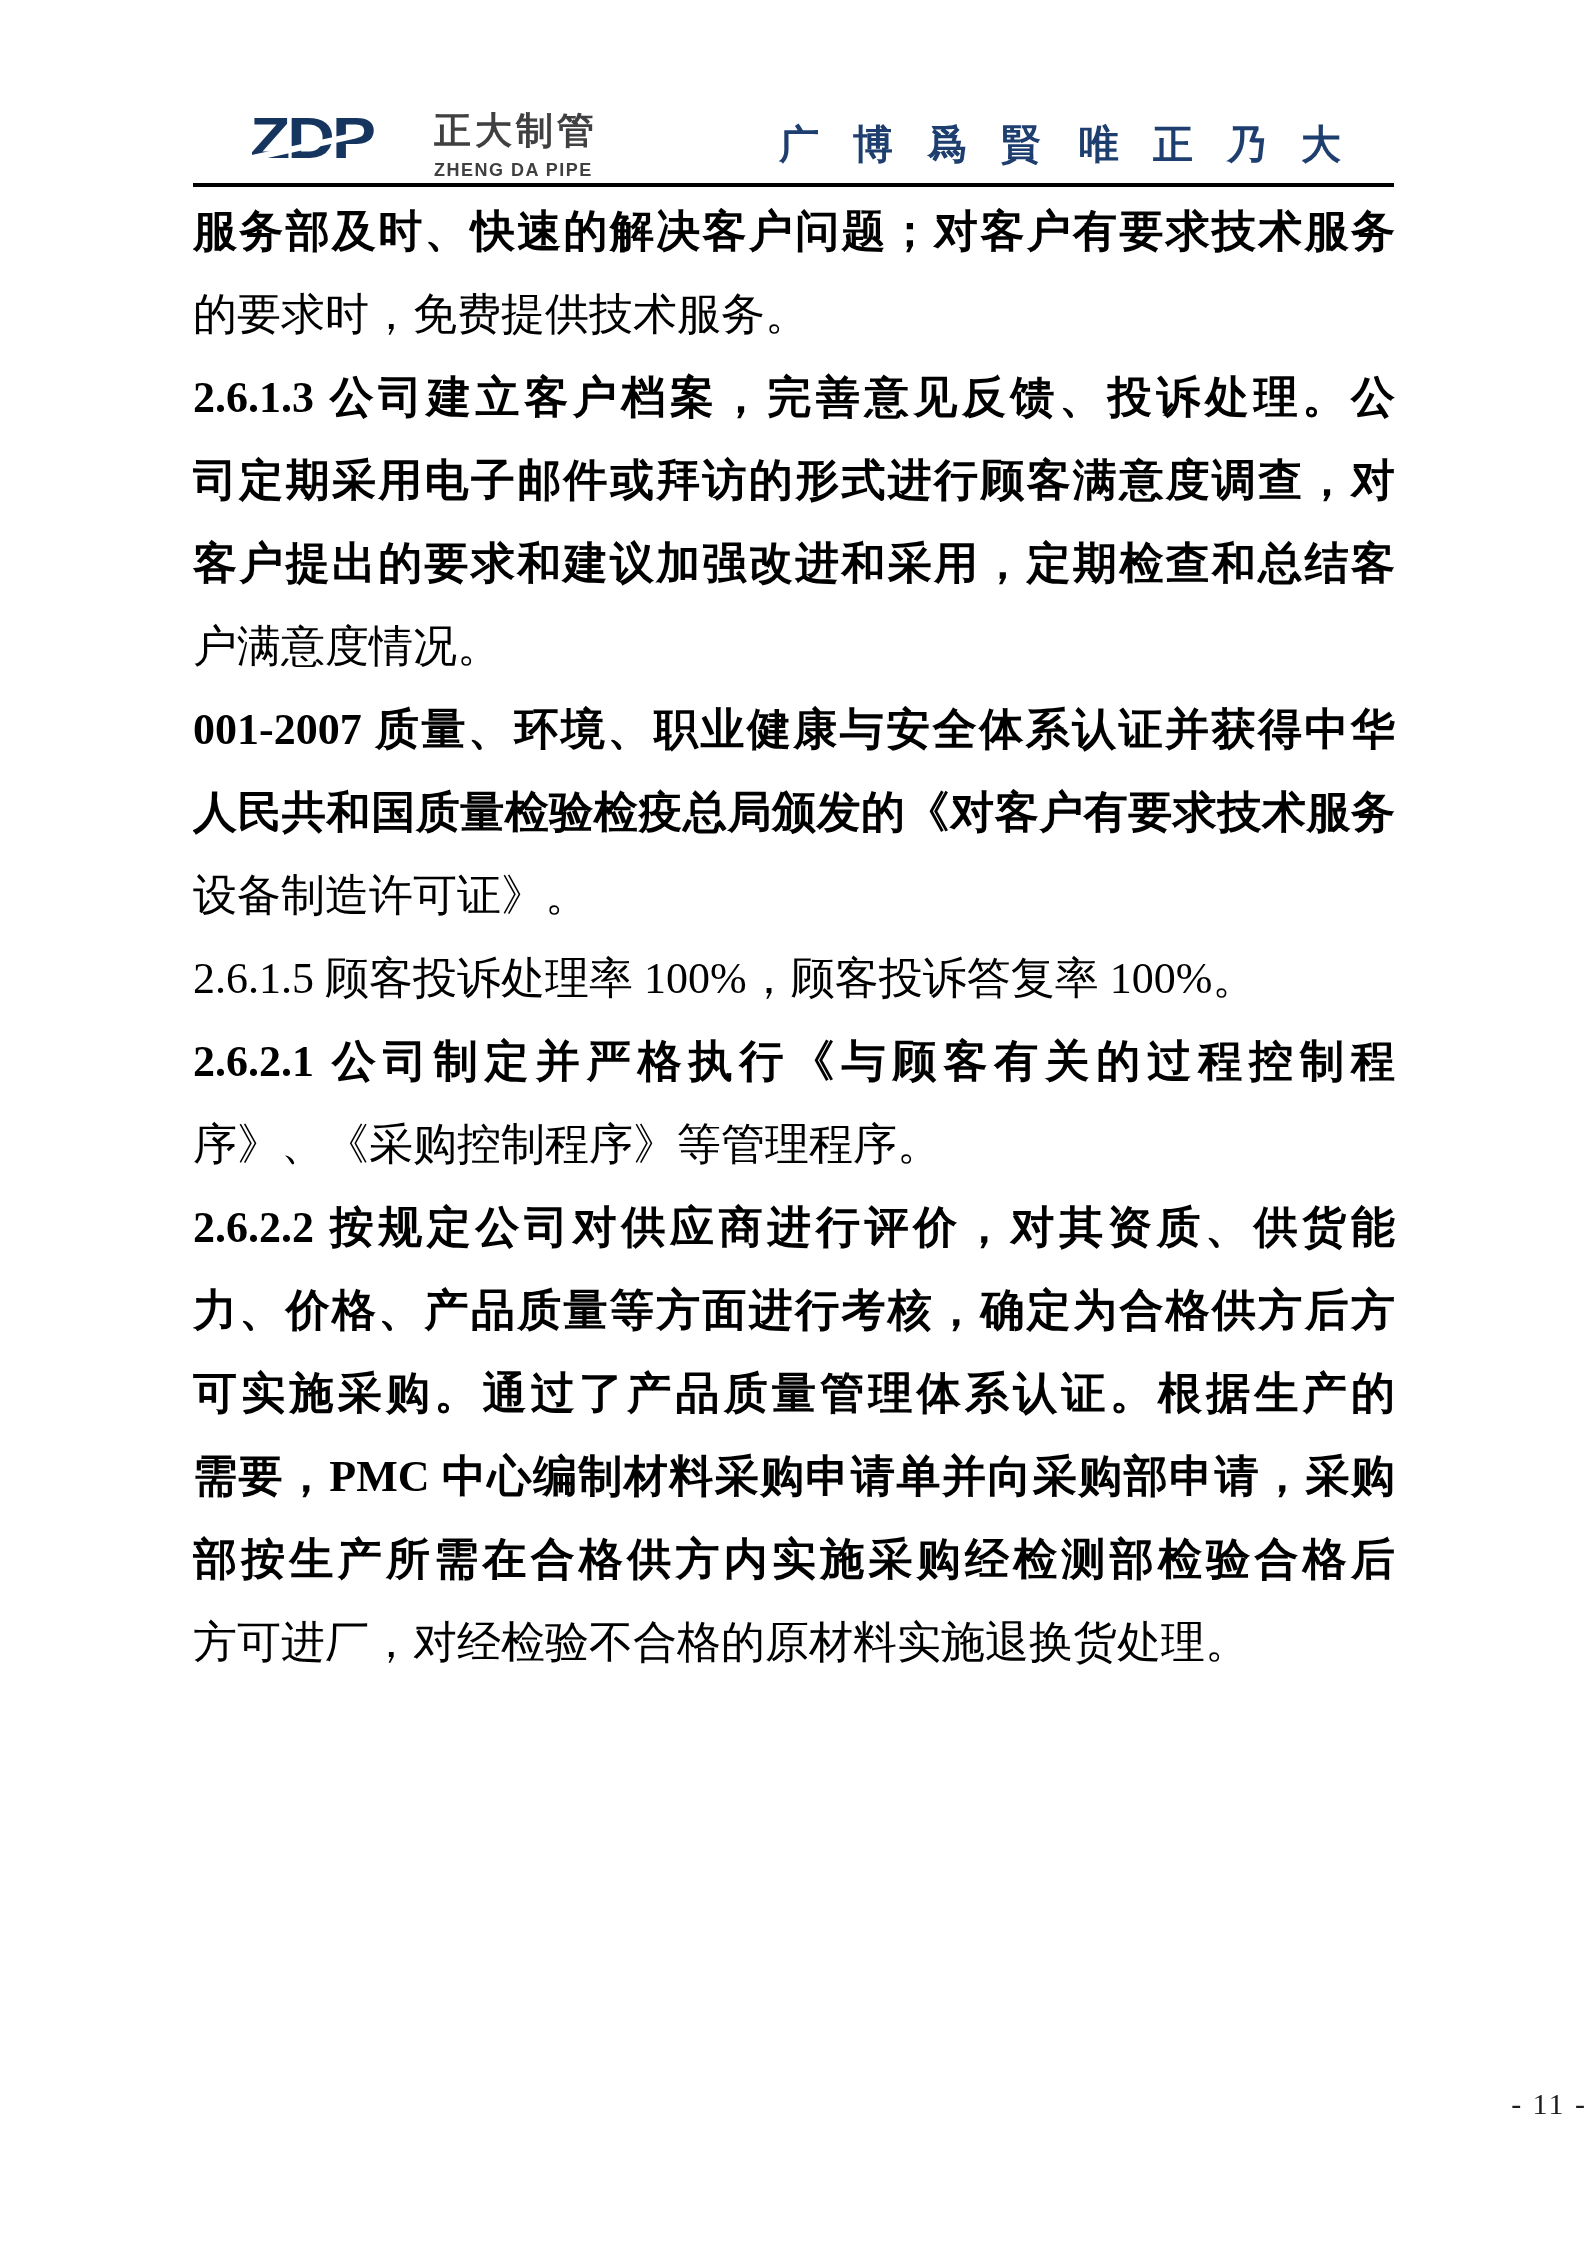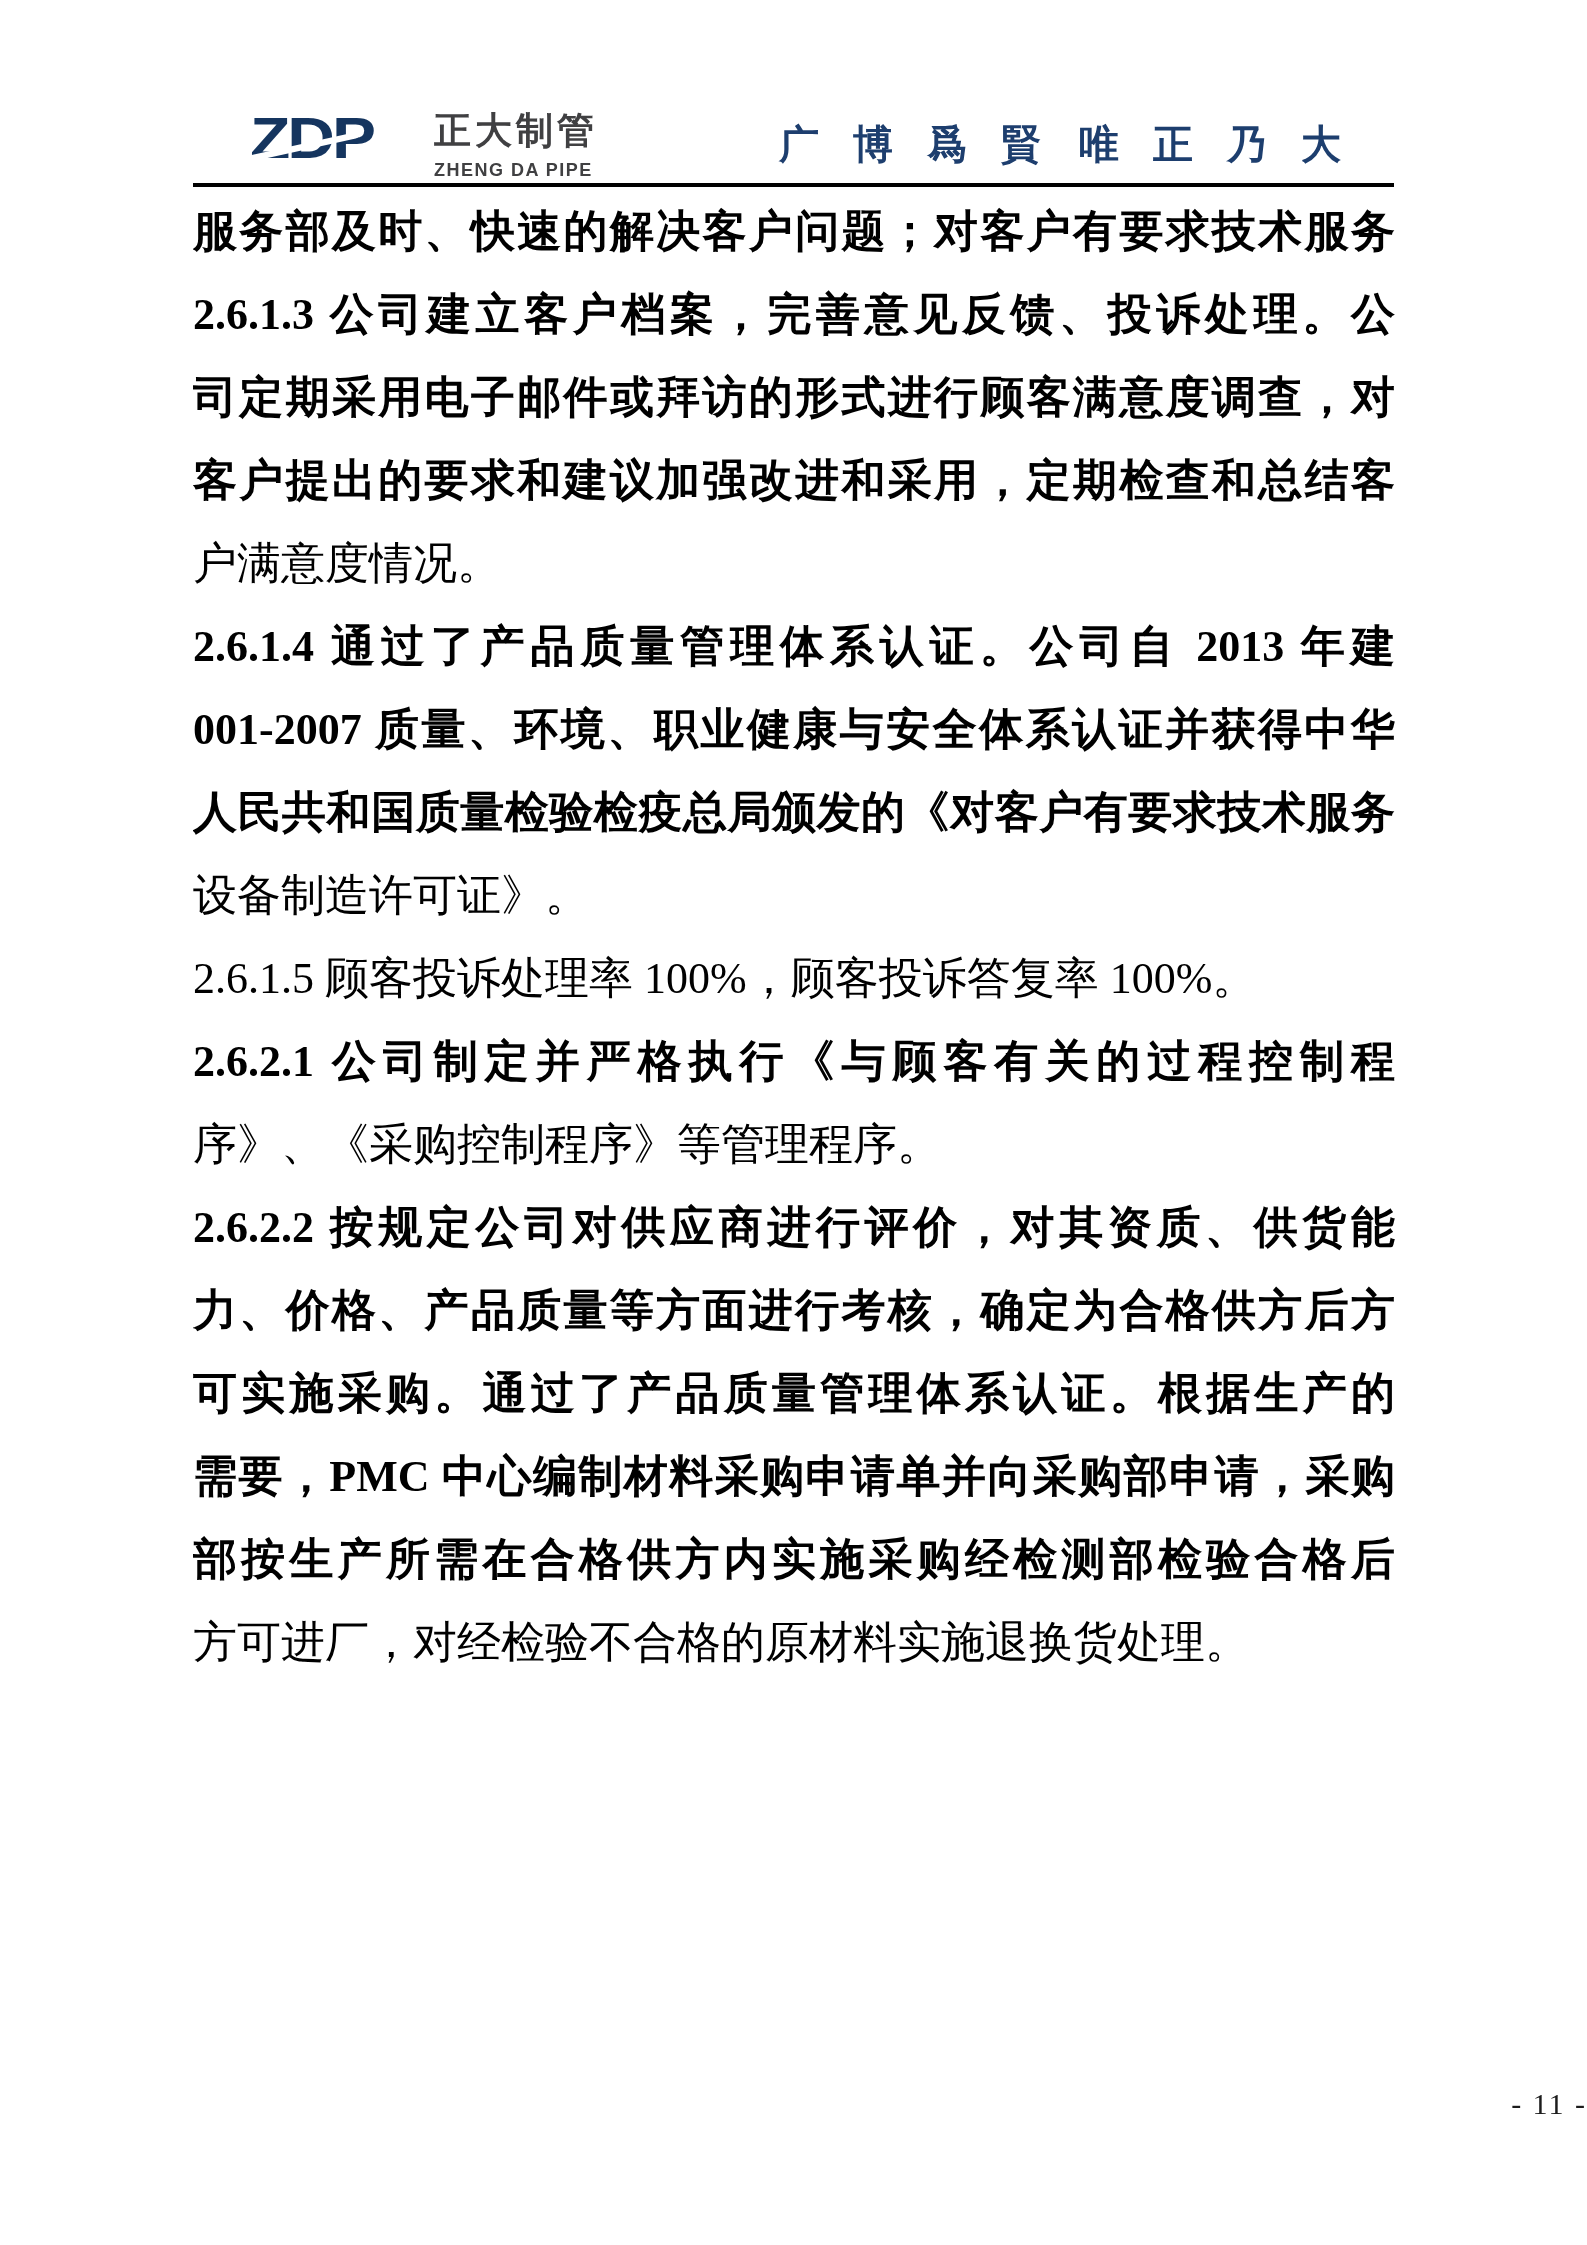--- a/index.html
+++ b/index.html
@@ -85,25 +85,25 @@
 
     <div class="slogan">
       <span>广 博 爲 賢</span><span class="slogan-gap"></span><span>唯 正 乃 大</span>
     </div>
 
     <div class="header-rule"></div>
   </header>
 
   <main class="body-text" id="body-lines">
       <div class="line just">服务部及时、快速的解决客户问题；对客户有要求技术服务</div>
+      <div class="line">的要求时，免费提供技术服务。</div>
       <div class="line just">2.6.1.3 公司建立客户档案，完善意见反馈、投诉处理。公</div>
       <div class="line just">司定期采用电子邮件或拜访的形式进行顾客满意度调查，对</div>
       <div class="line just">客户提出的要求和建议加强改进和采用，定期检查和总结客</div>
       <div class="line">户满意度情况。</div>
-      <div class="line just">2.6.1.4 通过了产品质量管理体系认证。公司自 2013 年建</div>
       <div class="line just">001-2007 质量、环境、职业健康与安全体系认证并获得中华</div>
       <div class="line just">人民共和国质量检验检疫总局颁发的《对客户有要求技术服务</div>
       <div class="line">设备制造许可证》。</div>
       <div class="line">2.6.1.5 顾客投诉处理率 100%，顾客投诉答复率 100%。</div>
       <div class="line just">2.6.2.1 公司制定并严格执行《与顾客有关的过程控制程</div>
       <div class="line">序》、《采购控制程序》等管理程序。</div>
       <div class="line just">2.6.2.2 按规定公司对供应商进行评价，对其资质、供货能</div>
       <div class="line just">力、价格、产品质量等方面进行考核，确定为合格供方后方</div>
       <div class="line just">可实施采购。通过了产品质量管理体系认证。根据生产的</div>
       <div class="line just">需要，PMC 中心编制材料采购申请单并向采购部申请，采购</div>

